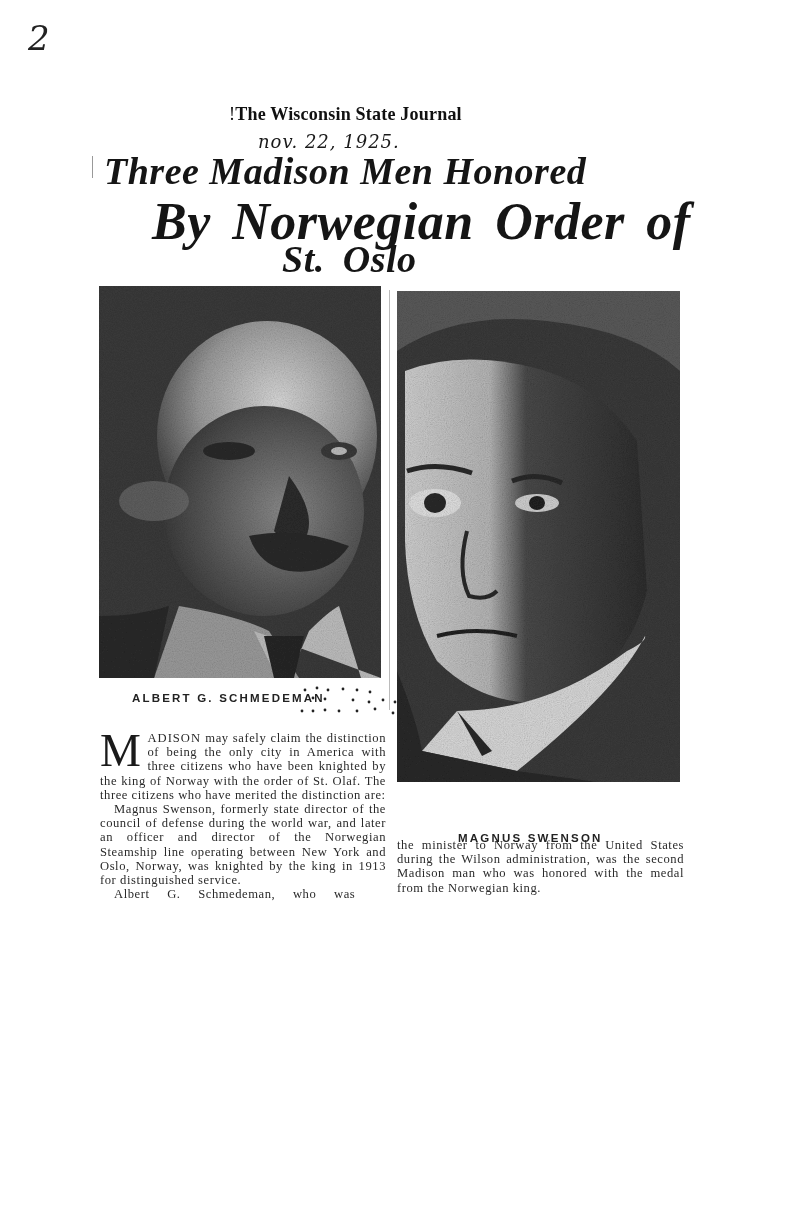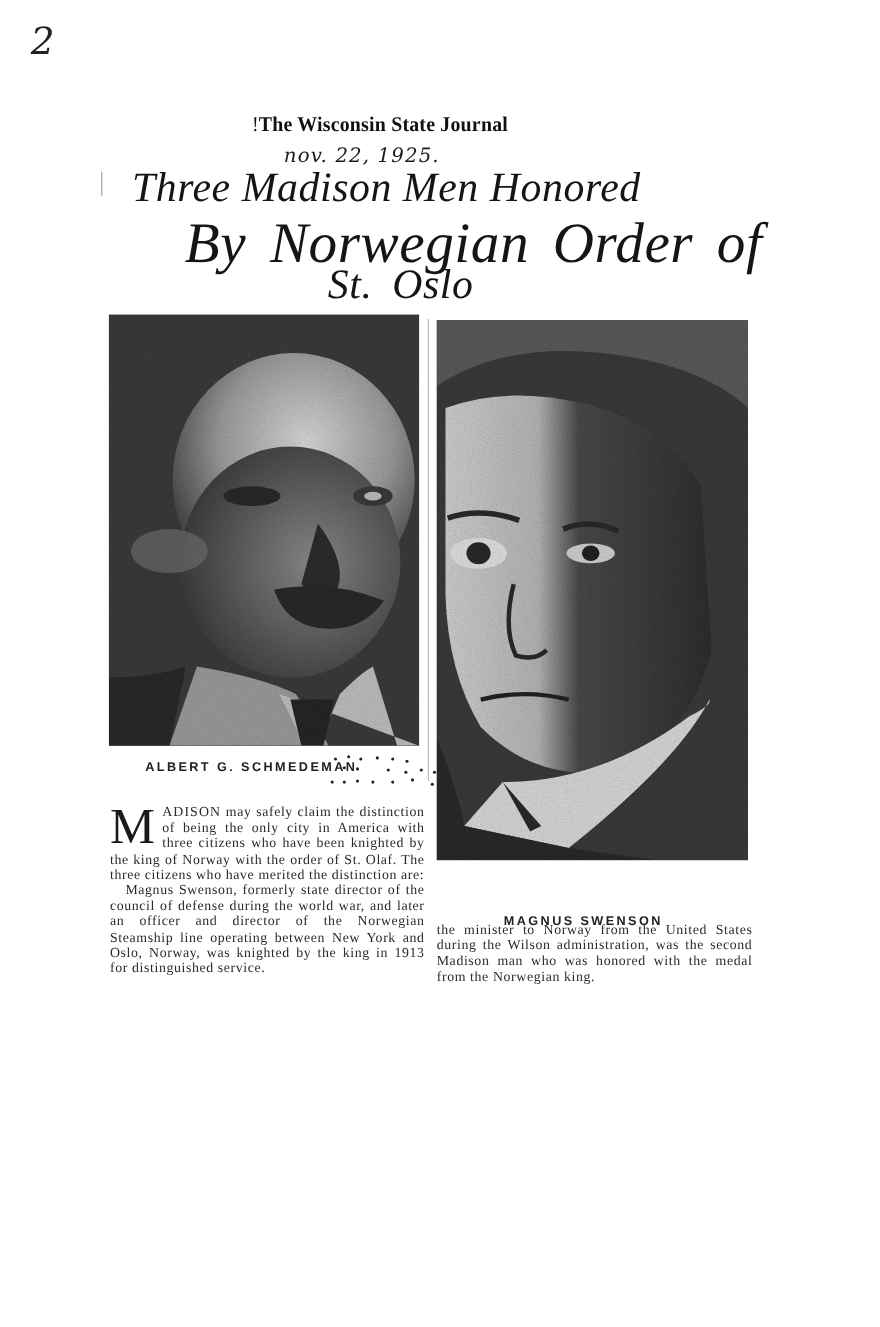--- a/index.html
+++ b/index.html
@@ -5,21 +5,21 @@
     html, body { margin: 0; padding: 0; background: #ffffff; }
     body { width: 800px; height: 1206px; position: relative; overflow: hidden; color: #111; }
     .abs { position: absolute; }
 
     .page-number { left: 28px; top: 18px; font-family: "DejaVu Serif", serif; font-style: italic; font-size: 34px; font-weight: normal; color: #222; }
 
     .masthead { left: 229px; top: 103px; font-family: "Liberation Serif", serif; font-size: 19px; font-weight: bold; letter-spacing: 0.2px; color: #111; white-space: nowrap; transform: scaleX(0.95); transform-origin: left; }
     .masthead .bar { font-weight: normal; }
     .hand-date { left: 258px; top: 131px; font-family: "DejaVu Serif", serif; font-style: italic; font-size: 18px; color: #1a1a1a; letter-spacing: 1px; white-space: nowrap; }
 
-    .headline { font-family: "Liberation Serif", serif; font-style: italic; font-weight: normal; color: #151515; white-space: nowrap; line-height: 1; margin-left: 16px; }
+    .headline { font-family: "Liberation Serif", serif; font-style: italic; font-weight: bold; color: #151515; white-space: nowrap; line-height: 1; }
     .hl1 { left: 104px; top: 152px; font-size: 38px; letter-spacing: 0.5px; }
     .hl2 { left: 152px; top: 196px; font-size: 52px; letter-spacing: 0.5px; word-spacing: 8px; }
     .hl3 { left: 282px; top: 240px; font-size: 38px; letter-spacing: 0.5px; word-spacing: 8px; }
     .rule-tick { left: 92px; top: 156px; width: 1px; height: 22px; background: #999; }
 
     .photo { overflow: hidden; background: #3a3a3a; }
     .photo-left { left: 99px; top: 286px; width: 282px; height: 392px; }
     .photo-right { left: 397px; top: 291px; width: 283px; height: 491px; }
     .photo svg { display: block; width: 100%; height: 100%; }
     .col-rule { left: 389px; top: 290px; width: 1px; height: 420px; background: #bbb; }
@@ -151,17 +151,18 @@
       <circle cx="62" cy="27" r="1.4"></circle>
       <circle cx="80" cy="25" r="1.4"></circle>
       <circle cx="98" cy="29" r="1.4"></circle>
   </g>
 </svg>
 <div class="abs caption cap-right">MAGNUS SWENSON</div>
 
 <div class="abs col col-left">
   <p class="first"><span class="dropcap">M</span><span class="lead-caps">ADISON</span><span> may safely claim the distinction of being the only city in America with three citizens who have been knighted by the king of Norway with the order of St. Olaf. The three citizens who have merited the distinction are:</span></p>
   <p>Magnus Swenson, formerly state director of the council of defense during the world war, and later an officer and director of the Norwegian Steamship line operating between New York and Oslo, Norway, was knighted by the king in 1913 for distinguished service.</p>
+  <p style="text-align:left; word-spacing:14px;">Albert G. Schmedeman, who was</p>
 </div>
 
 <div class="abs col col-right">
   <p class="first">the minister to Norway from the United States during the Wilson administration, was the second Madison man who was honored with the medal from the Norwegian king.</p>
 </div>
 
 </body></html>

